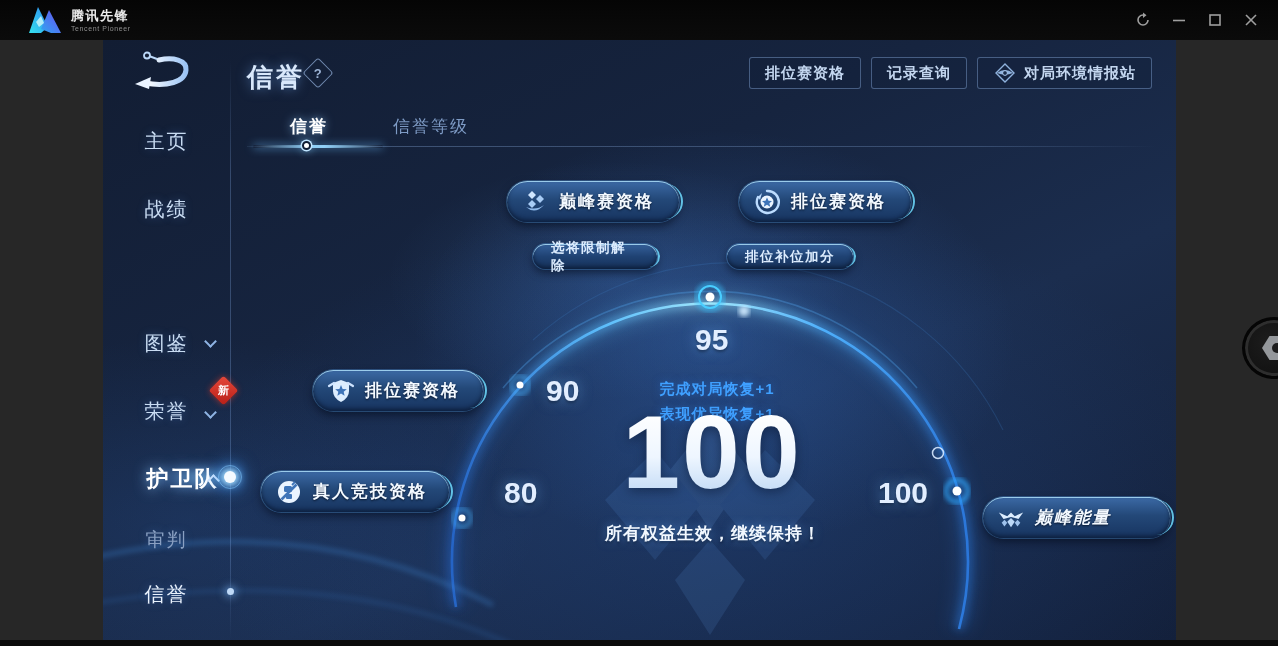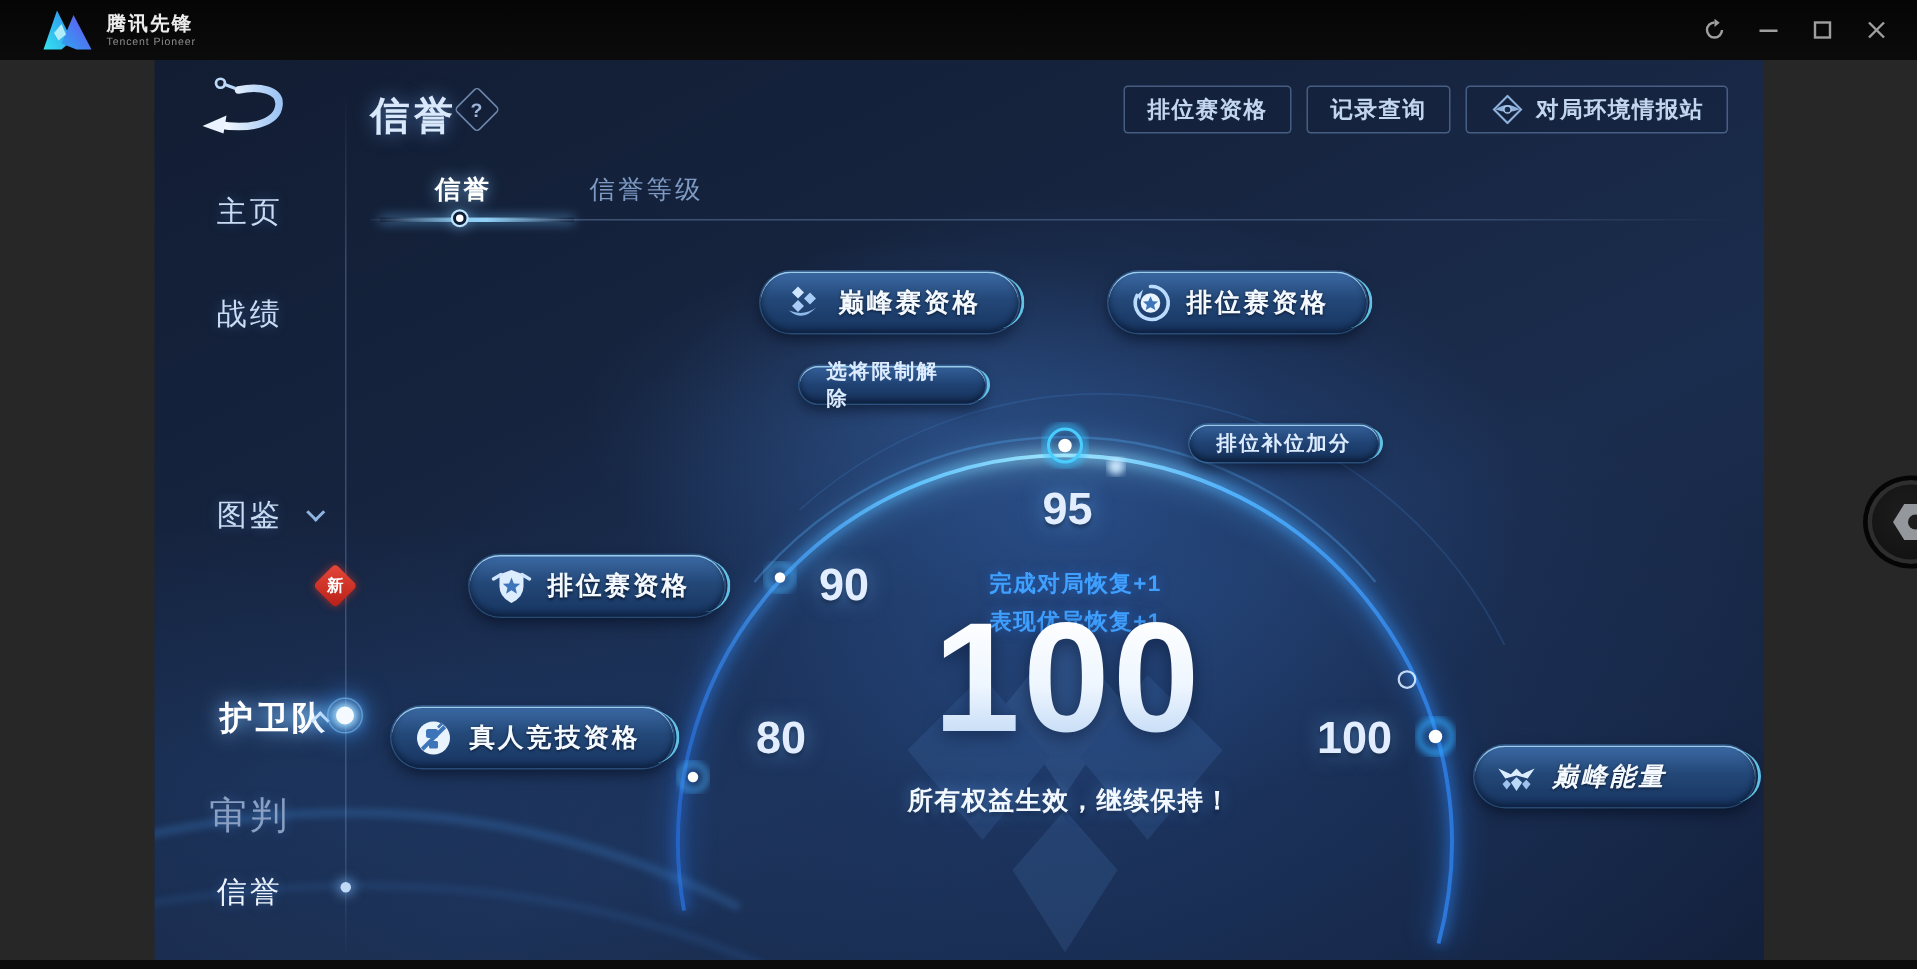--- a/index.html
+++ b/index.html
@@ -38,21 +38,21 @@
   .side-divider { position:absolute; left:127px; top:20px; width:1px; height:580px; z-index:3;
     background:linear-gradient(180deg,rgba(130,170,230,0),rgba(130,170,230,.30) 20%,rgba(130,170,230,.30) 85%,rgba(130,170,230,0)); }
   .back-btn { position:absolute; left:24px; top:10px; width:72px; height:46px; z-index:4; cursor:pointer; }
   .nav-item { position:absolute; left:0; width:127px; text-align:center; z-index:4; cursor:pointer;
     color:#c9dcf2; font-size:20px; letter-spacing:2px; text-shadow:0 0 8px rgba(90,150,240,.35); }
   .nav-chev { position:absolute; width:9px; height:9px; border-right:2px solid #8fb4e4; border-bottom:2px solid #8fb4e4; }
   .chev-down { transform:rotate(45deg); }
   .chev-up { transform:rotate(-135deg); border-color:#d7e9ff; }
   .nav-active { color:#ffffff; font-weight:bold; font-size:22px; letter-spacing:2px;
     text-shadow:0 0 14px rgba(140,200,255,.9); }
-  .nav-dim { color:#8aa0c2; font-size:25px; }
+  .nav-dim { color:#8aa0c2; font-size:19px; }
   .nav-sel { color:#eaf3fe; }
   .new-badge { position:absolute; left:110px; top:340px; width:21px; height:21px; z-index:5;
     background:linear-gradient(135deg,#e6483a,#b81f17); transform:rotate(45deg); border-radius:3px;
     display:flex; align-items:center; justify-content:center; box-shadow:0 0 6px rgba(230,60,40,.6); }
   .new-badge span { transform:rotate(-45deg); color:#fff; font-size:11px; font-weight:bold; }
   .divider-glow-dot { position:absolute; left:121px; top:431px; width:12px; height:12px; border-radius:50%;
     background:#f4faff; box-shadow:0 0 6px 2px rgba(180,230,255,.95), 0 0 16px 8px rgba(70,160,255,.55); z-index:5; }
   .divider-glow-ring { position:absolute; left:115px; top:425px; width:24px; height:24px; border-radius:50%;
     border:1px solid rgba(140,210,255,.55); z-index:5; }
   .divider-dot-small { position:absolute; left:124px; top:548px; width:7px; height:7px; border-radius:50%;
@@ -259,20 +259,24 @@
         <circle cx="20" cy="5.5" r="3" fill="none" stroke="#bcd8f8" stroke-width="1.8"></circle>
       </svg>
     </div>
 
     <div class="nav-item" style="top:88px;"><span>主页</span></div>
     <div class="nav-item" style="top:156px;"><span>战绩</span></div>
     <div class="nav-item" style="top:290px;">
       <span>图鉴</span>
       <span class="nav-chev chev-down" style="left:103px; top:7px;"></span>
     </div>
+    <div class="nav-item" style="top:358px;">
+      <span>荣誉</span>
+      <span class="nav-chev chev-down" style="left:103px; top:10px;"></span>
+    </div>
     <div class="new-badge">
         <span>新</span>
       </div>
     <div class="nav-item nav-active" style="top:424px;padding-left:32px;">
       <span>护卫队</span>
       <span class="nav-chev chev-up" style="left:106px; top:12px;"></span>
     </div>
     <div class="divider-glow-ring"></div>
     <div class="divider-glow-dot"></div>
     <div class="nav-item nav-dim" style="top:487px;"><span>审判</span></div>
@@ -324,21 +328,21 @@
           <polygon points="5,9 9,5 7,12" fill="#bcdcff"></polygon>
           <circle cx="14" cy="14" r="6.5" fill="#eaf4ff"></circle>
           <polygon points="14,9.5 15.5,12.8 19,13 16.4,15.3 17.2,18.7 14,16.8 10.8,18.7 11.6,15.3 9,13 12.5,12.8" fill="#3e74b8"></polygon>
         </svg>
       </span>
       <span class="pill-label">排位赛资格</span>
     </div>
     <div class="pill pill-sm" style="left:430px; top:204px; width:124px;">
       <span class="pill-label">选将限制解除</span>
     </div>
-    <div class="pill pill-sm" style="left:690px; top:204px; width:126px;margin-top:39px;">
+    <div class="pill pill-sm" style="left:624px; top:204px; width:126px;">
       <span class="pill-label">排位补位加分</span>
     </div>
     <div class="pill pill-lg" style="left:210px; top:330px; width:170px;">
       <span class="pill-icon">
         <svg width="28" height="26" viewBox="0 0 28 26">
           <path d="M14 2 L22 5 L22 13 Q22 20 14 24 Q6 20 6 13 L6 5 Z" fill="#dcedff"></path>
           <path d="M2 8 L7 5 M26 8 L21 5" stroke="#cfe4ff" stroke-width="2.2" stroke-linecap="round"></path>
           <polygon points="14,7 15.6,11 19.8,11.2 16.7,13.8 17.6,17.8 14,15.5 10.4,17.8 11.3,13.8 8.2,11.2 12.4,11" fill="#3e74b8"></polygon>
         </svg>
       </span>

